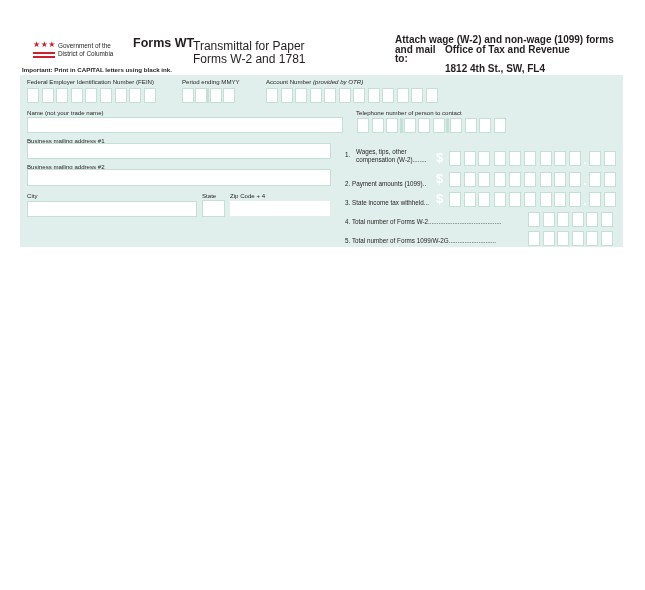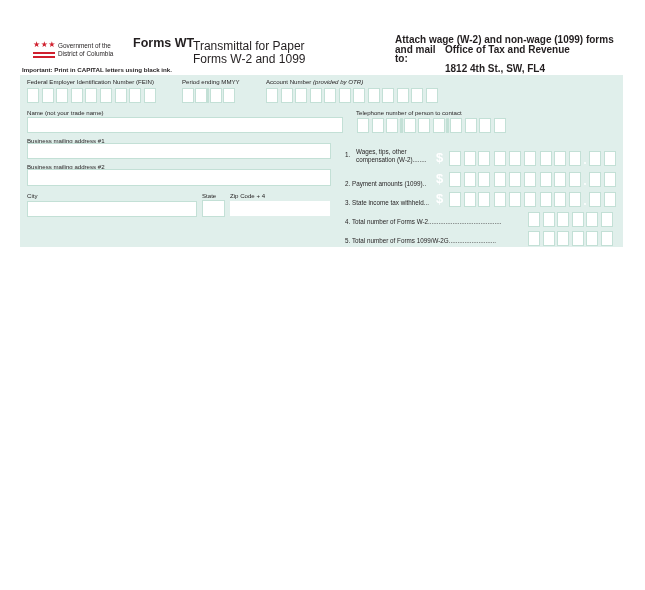--- a/index.html
+++ b/index.html
@@ -39,21 +39,21 @@
   <div class="bar" style="top:10px"></div>
   <div class="bar" style="top:14px"></div>
   <div class="logo-text">
     <div>Government of the</div>
     <div>District of Columbia</div>
   </div>
 </div>
 <div class="abs form-id">Forms WT</div>
 <div class="abs form-title">
   <div>Transmittal for Paper</div>
-  <div>Forms W-2 and 1099</div>
+  <div>Forms W-2 and 1781</div>
 </div>
 <div class="abs mail-block">
   <div>Attach wage (W-2) and non-wage (1099) forms</div>
   <div class="row">
       <span class="lbl">and mail to:</span>
       <span>Office of Tax and Revenue</span>
     </div>
   <div class="row">
       <span class="lbl"></span>
       <span>1812 4th St., SW, FL4</span>

